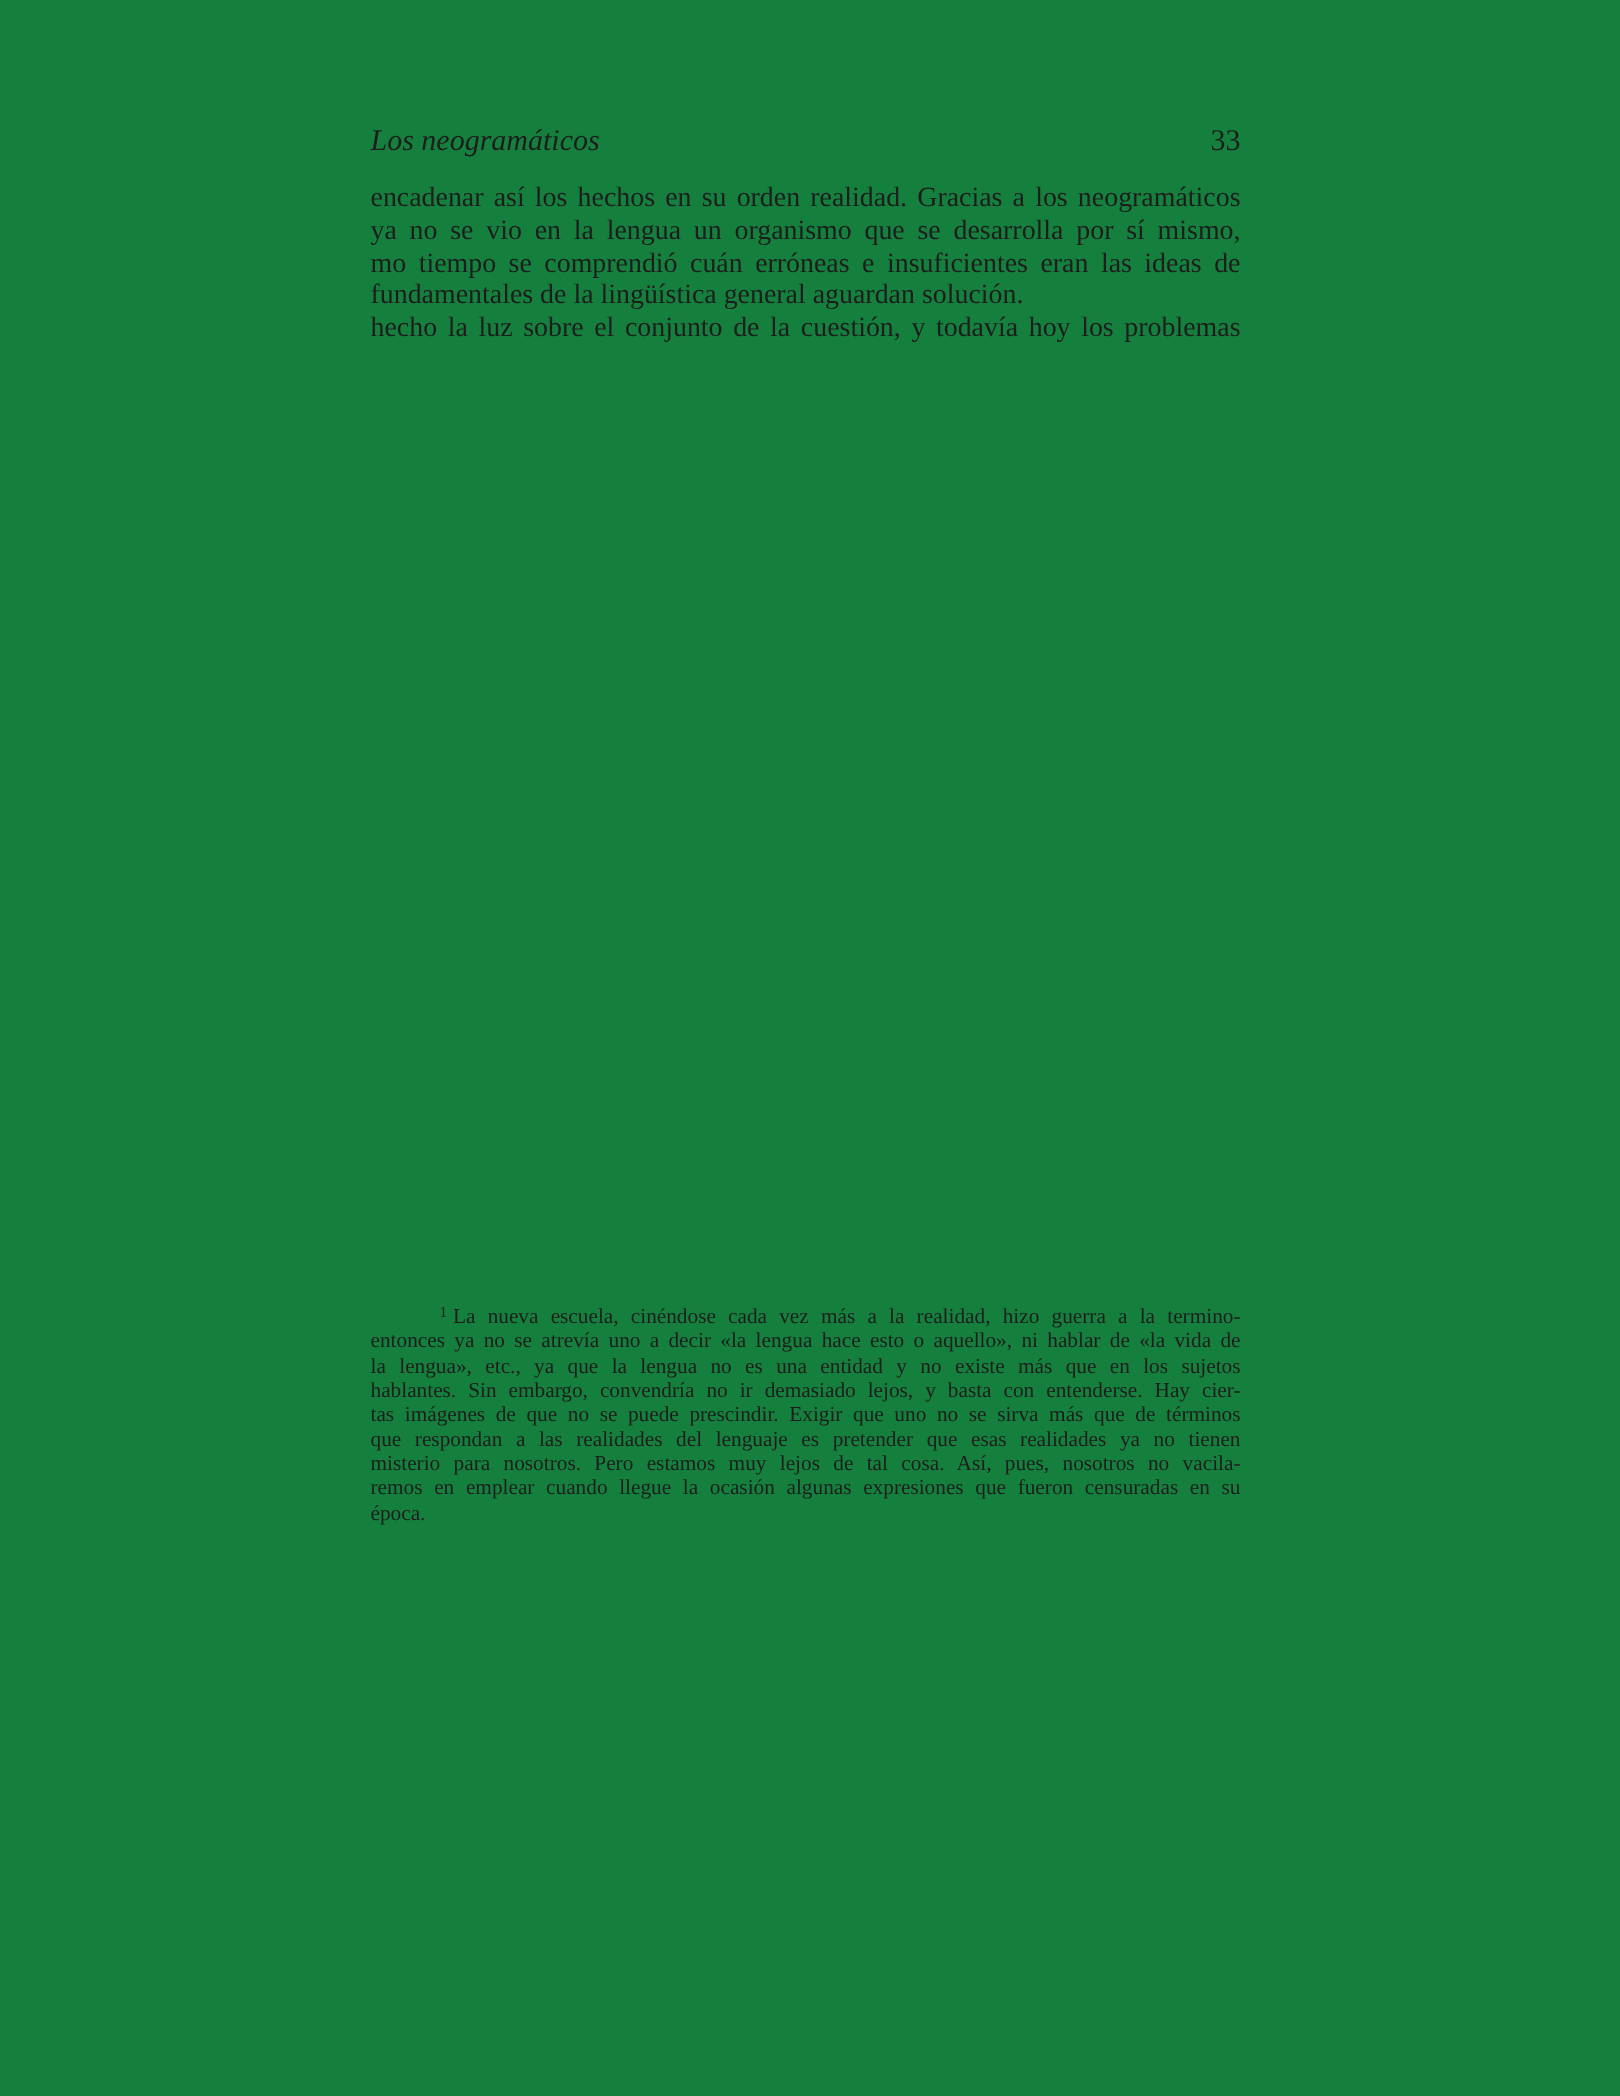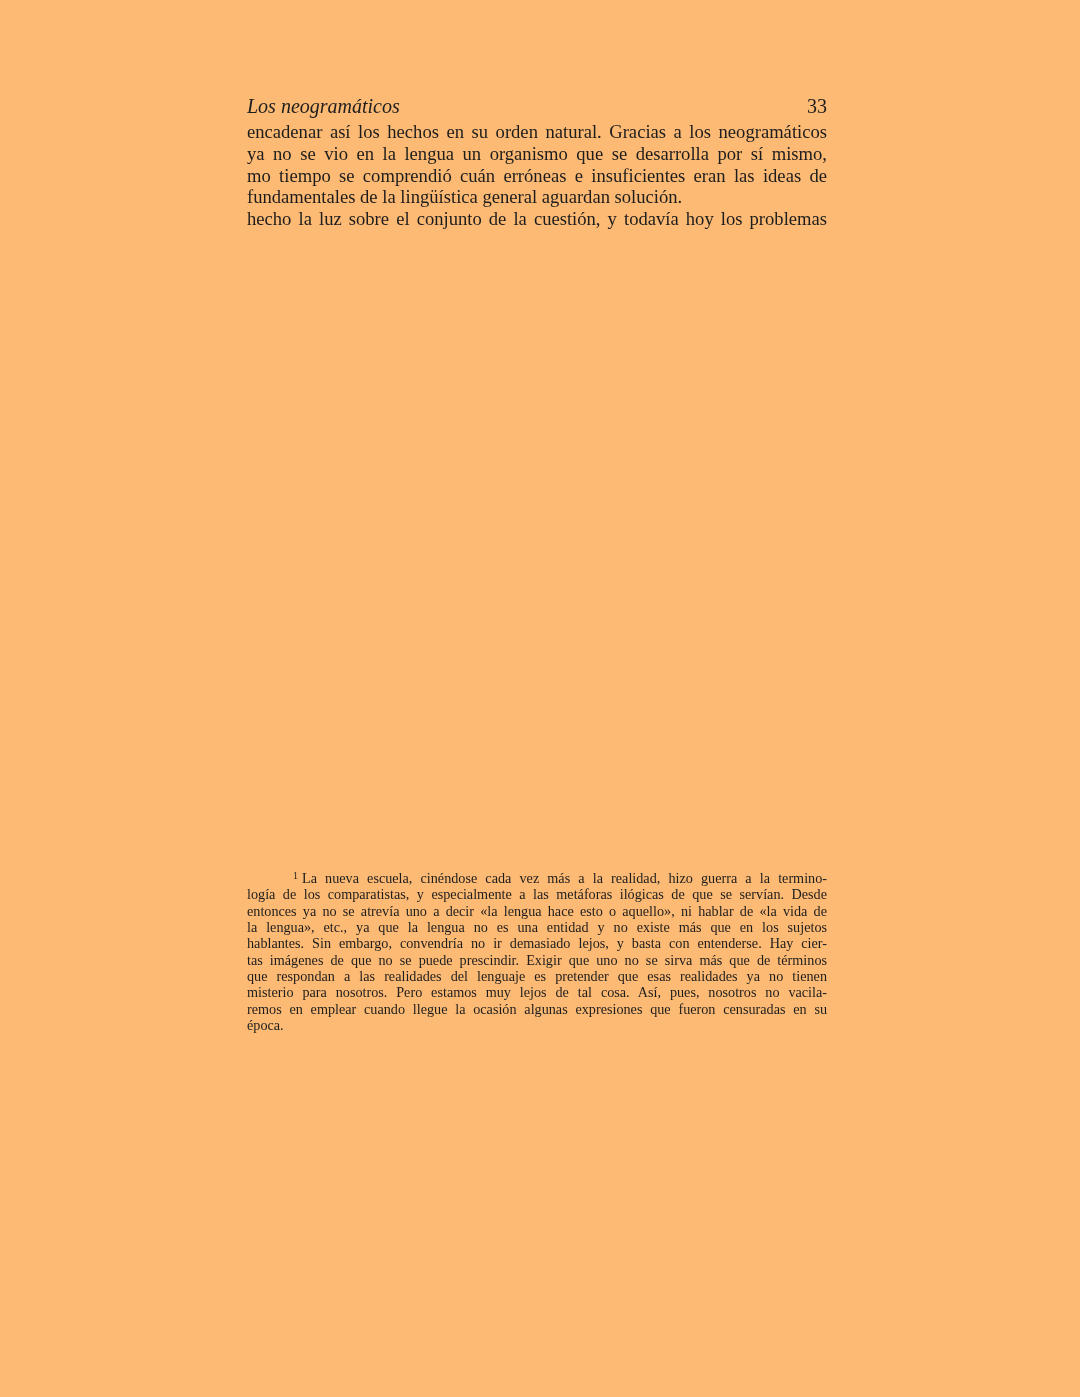--- a/index.html
+++ b/index.html
@@ -1,38 +1,38 @@
 <!DOCTYPE html>
 <html><head>
 <meta charset="utf-8">
 <style>
   html, body { margin: 0; padding: 0; }
   body { background: #ffffff; }
   .page {
     position: relative;
     width: 1080px;
     height: 1397px;
-    background: #fdba74;
+    background: #15803d;
     font-family: "Liberation Serif", "DejaVu Serif", serif;
     color: #1d1d1d;
     overflow: hidden;
   }
   .page-header {
     position: absolute;
     left: 247px;
     top: 82px;
     width: 580px;
     display: flex;
     justify-content: space-between;
     align-items: baseline;
     font-size: 20px;
     line-height: 24px;
   }
   .chapter-title { font-style: italic; }
-  .page-number { font-style: normal; margin-top: 12px; }
+  .page-number { font-style: normal; }
 
   .body-text {
     position: absolute;
     left: 247px;
     top: 121px;
     width: 580px;
     font-size: 18.6px;
   }
   .line {
     line-height: 21.8px;
@@ -78,30 +78,29 @@
 <body>
 
 <div class="page">
 
   <header class="page-header">
     <span class="chapter-title">Los neogramáticos</span>
     <span class="page-number">33</span>
   </header>
 
   <section class="body-text">
-    <div class="line">encadenar así los hechos en su orden natural. Gracias a los neogramáticos</div>
+    <div class="line">encadenar así los hechos en su orden realidad. Gracias a los neogramáticos</div>
     <div class="line">ya no se vio en la lengua un organismo que se desarrolla por sí mismo,</div>
     <div class="line">mo tiempo se comprendió cuán erróneas e insuficientes eran las ideas de</div>
     <div class="line last">fundamentales de la lingüística general aguardan solución.</div>
     <div class="line">hecho la luz sobre el conjunto de la cuestión, y todavía hoy los problemas</div>
   </section>
 
   <section class="footnote">
     <div class="fn-line fn-first"><sup class="fn-marker">1</sup><span>La nueva escuela, cinéndose cada vez más a la realidad, hizo guerra a la termino-</span></div>
-    <div class="fn-line">logía de los comparatistas, y especialmente a las metáforas ilógicas de que se servían. Desde</div>
     <div class="fn-line">entonces ya no se atrevía uno a decir «la lengua hace esto o aquello», ni hablar de «la vida de</div>
     <div class="fn-line">la lengua», etc., ya que la lengua no es una entidad y no existe más que en los sujetos</div>
     <div class="fn-line">hablantes. Sin embargo, convendría no ir demasiado lejos, y basta con entenderse. Hay cier-</div>
     <div class="fn-line">tas imágenes de que no se puede prescindir. Exigir que uno no se sirva más que de términos</div>
     <div class="fn-line">que respondan a las realidades del lenguaje es pretender que esas realidades ya no tienen</div>
     <div class="fn-line">misterio para nosotros. Pero estamos muy lejos de tal cosa. Así, pues, nosotros no vacila-</div>
     <div class="fn-line">remos en emplear cuando llegue la ocasión algunas expresiones que fueron censuradas en su</div>
     <div class="fn-line last">época.</div>
   </section>
 

